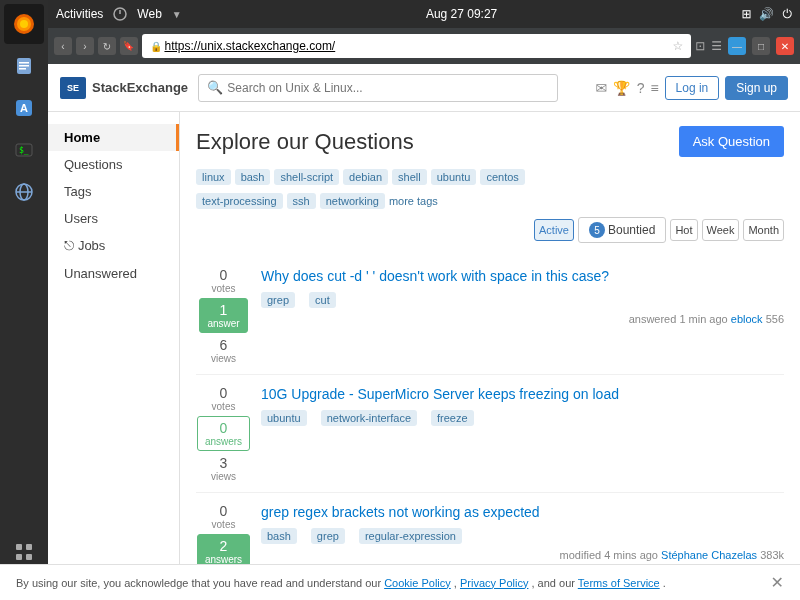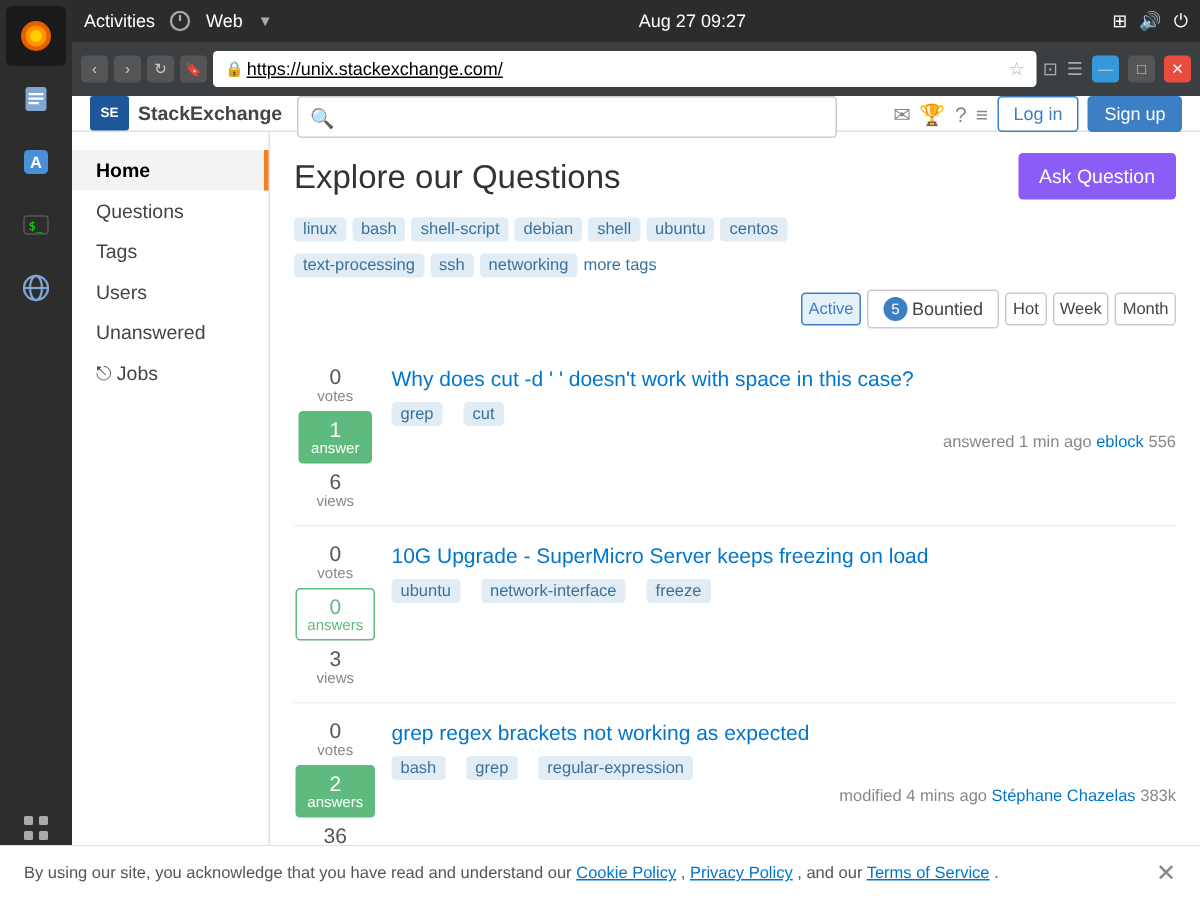--- a/index.html
+++ b/index.html
@@ -45,23 +45,23 @@
     .url-bar input {
       border: none; outline: none; width: 100%; font-size: 12px; background: transparent; text-decoration: underline;
     }
     .browser-icons { display: flex; gap: 6px; align-items: center; }
     .browser-icon { color: #aaa; font-size: 12px; cursor: pointer; }
 
     
     .se-nav {
       background: #fff;
       border-bottom: 1px solid #e0e0e0;
-      height: 24px;
-      display: flex;
-      align-items: flex-start;
+      height: 48px;
+      display: flex;
+      align-items: center;
       padding: 0 12px;
       gap: 10px;
     }
     .se-logo { display: flex; align-items: center; gap: 6px; }
     .se-logo-icon {
       background: #1e5799;
       color: #fff;
       font-size: 10px;
       padding: 2px 5px;
       border-radius: 2px;
@@ -121,21 +121,21 @@
 
     
     .page-header {
       display: flex;
       align-items: center;
       justify-content: space-between;
       margin-bottom: 12px;
     }
     .page-title { font-size: 22px; color: #333; font-weight: normal; }
     .ask-btn {
-      background: #8b5cf6;
+      background: #3b82f6;
       color: #fff;
       border: none;
       padding: 8px 14px;
       border-radius: 3px;
       font-size: 13px;
       cursor: pointer;
     }
 
     
     .tags-row {
@@ -373,20 +373,21 @@
         <div class="se-logo-icon">
           <svg width="16" height="16" viewBox="0 0 16 16">
             <rect width="16" height="16" rx="2" fill="#1e5799"></rect>
             <text x="8" y="12" text-anchor="middle" font-size="9" fill="#fff" font-weight="bold">SE</text>
           </svg>
         </div>
         <span class="se-logo-text">StackExchange</span>
       </div>
       <div class="se-search">
         <span style="color:#aaa;margin-right:4px;">🔍</span>
+        <input type="text" placeholder="Search on Unix &amp; Linux..." style="">
       </div>
       <div class="se-nav-icons">
         <span class="se-nav-icon">✉</span>
         <span class="se-nav-icon">🏆</span>
         <span class="se-nav-icon">?</span>
         <span class="se-nav-icon">≡</span>
         <button class="se-btn se-btn-login">Log in</button>
         <button class="se-btn se-btn-signup">Sign up</button>
       </div>
     </div>
@@ -400,24 +401,24 @@
         <div class="sidebar-item">
           <span>Questions</span>
         </div>
         <div class="sidebar-item">
           <span>Tags</span>
         </div>
         <div class="sidebar-item">
           <span>Users</span>
         </div>
         <div class="sidebar-item">
+          <span>⎋ Jobs</span>
+        </div>
+        <div class="sidebar-item">
           <span>Unanswered</span>
-        </div>
-        <div class="sidebar-item">
-          <span>⎋ Jobs</span>
         </div>
       </div>
 
       <div class="content">
 
         <div class="page-header">
           <h1 class="page-title">Explore our Questions</h1>
           <button class="ask-btn">Ask Question</button>
         </div>
 

